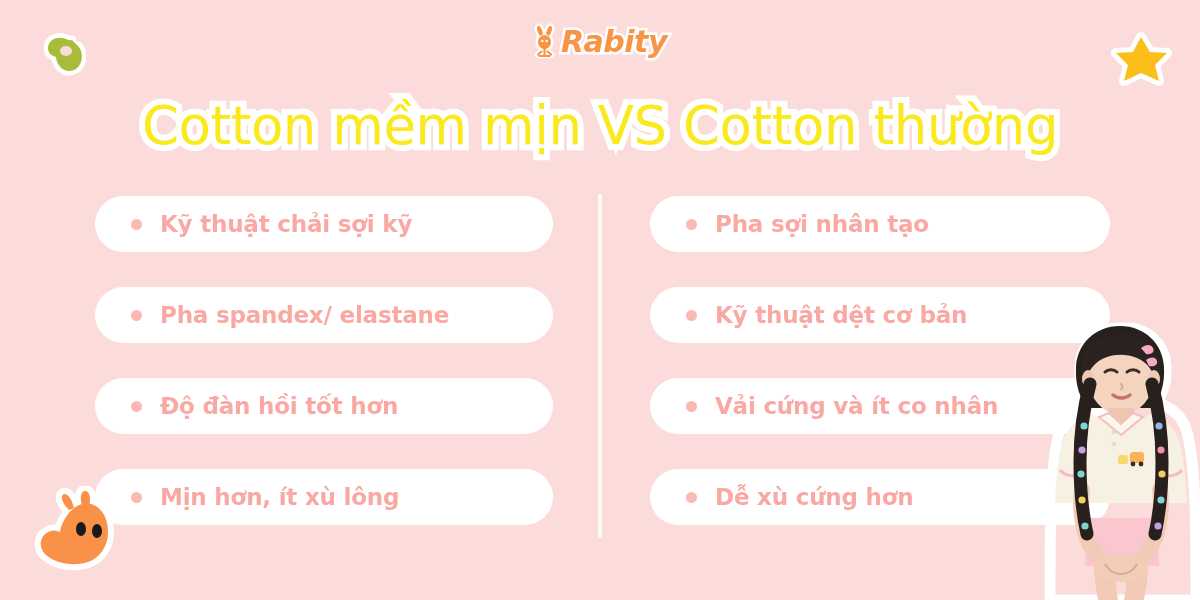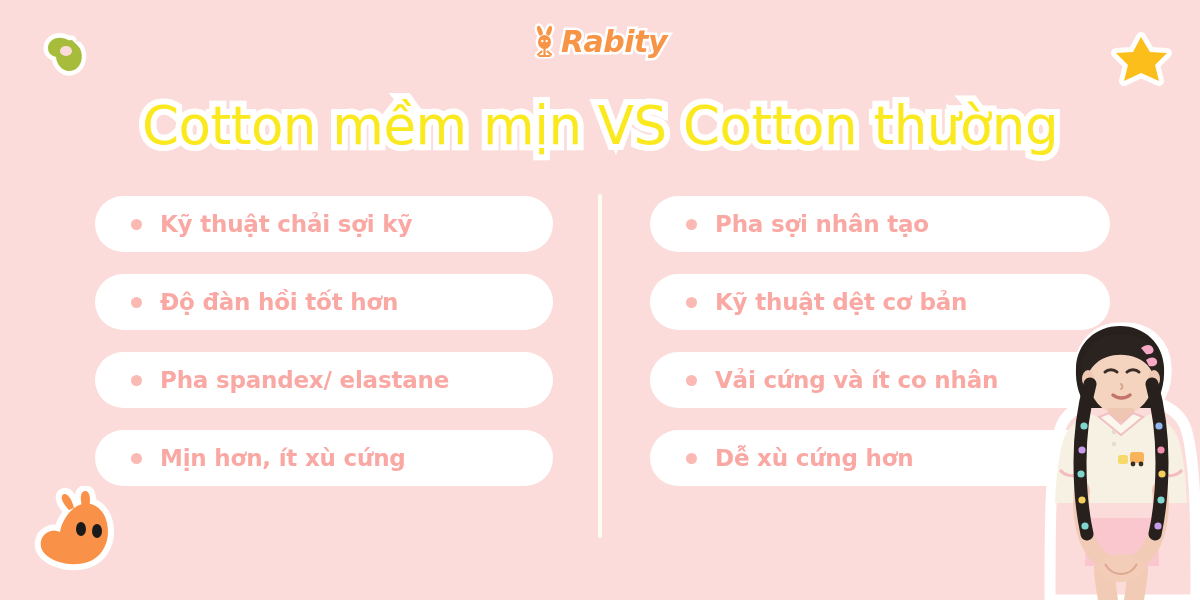--- a/index.html
+++ b/index.html
@@ -42,21 +42,21 @@
     white-space:nowrap;
   }
 
   
   .divider{
     position:absolute;left:598px;top:194px;width:4px;height:344px;
     background:#FBFDEE;border-radius:2px;
   }
 
   
-  .col{position:absolute;top:196px;display:flex;flex-direction:column;gap:22px;}
+  .col{position:absolute;top:196px;display:flex;flex-direction:column;gap:35px;}
   .col-left{left:95px;width:458px;}
   .col-right{left:650px;width:460px;}
 
   .pill{
     height:56px;background:#FFFFFF;border-radius:28px;
     display:flex;align-items:center;
     padding-left:36px;box-sizing:border-box;
   }
   .bullet{
     width:11px;height:11px;border-radius:50%;
@@ -123,29 +123,29 @@
 
   <div class="divider"></div>
 
   <div class="col col-left">
     <div class="pill">
       <span class="bullet"></span>
       <span class="pill-text">Kỹ thuật chải sợi kỹ</span>
     </div>
     <div class="pill">
       <span class="bullet"></span>
+      <span class="pill-text">Pha spandex/ elastane</span>
+    </div>
+    <div class="pill">
+      <span class="bullet"></span>
       <span class="pill-text">Độ đàn hồi tốt hơn</span>
     </div>
     <div class="pill">
       <span class="bullet"></span>
-      <span class="pill-text">Pha spandex/ elastane</span>
-    </div>
-    <div class="pill">
-      <span class="bullet"></span>
-      <span class="pill-text">Mịn hơn, ít xù cứng</span>
+      <span class="pill-text">Mịn hơn, ít xù lông</span>
     </div>
   </div>
 
   <div class="col col-right">
     <div class="pill">
       <span class="bullet"></span>
       <span class="pill-text">Pha sợi nhân tạo</span>
     </div>
     <div class="pill">
       <span class="bullet"></span>

